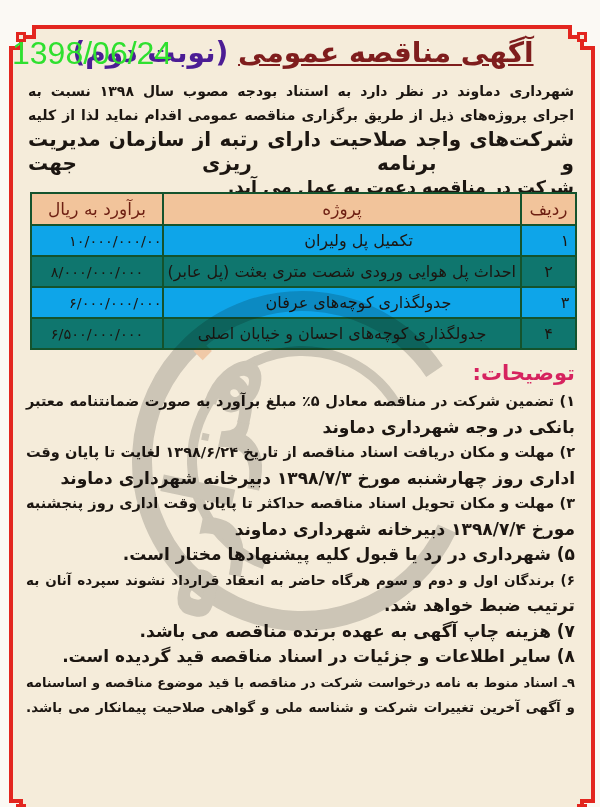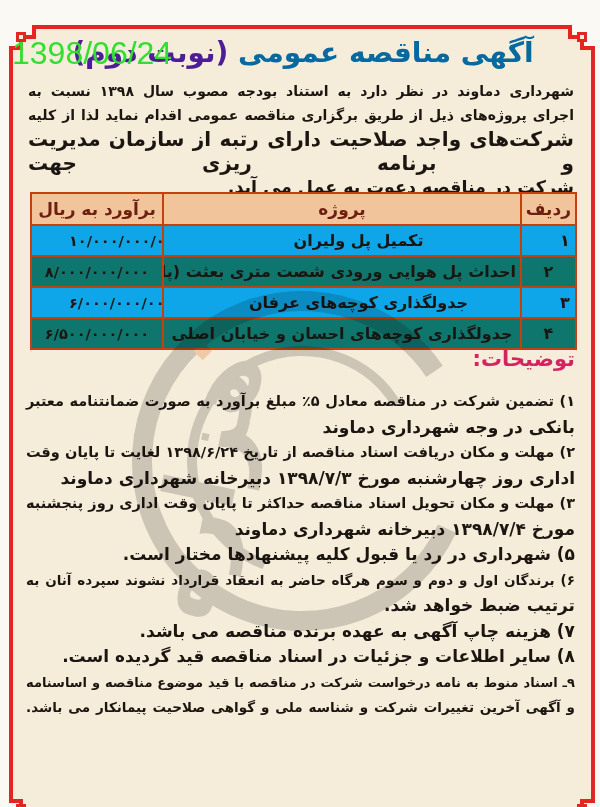--- a/index.html
+++ b/index.html
@@ -3,40 +3,40 @@
 <meta charset="utf-8">
 <style>
   html,body{margin:0;padding:0;background:#fbf9f4;}
   .page{position:relative;width:600px;height:807px;overflow:hidden;background:#fbf9f4;
         font-family:"DejaVu Sans",sans-serif;color:#1c1611;margin-top:21px;}
   .frame{position:absolute;left:0;top:0;width:600px;height:807px;z-index:0;}
   .stamp{position:absolute;left:12px;top:14px;z-index:6;font-family:"Liberation Sans",sans-serif;
          font-size:32px;line-height:36px;color:#2fe02f;white-space:nowrap;}
   .title{position:absolute;left:0;top:12px;width:606px;z-index:2;text-align:center;direction:rtl;
          font-weight:bold;font-size:28px;line-height:40px;white-space:nowrap;}
-  .title .main{color:#0369a1;}
+  .title .main{color:#7f1d1d;text-decoration:underline;}
   .title .ed{color:#4c1d95;}
   .intro{position:absolute;top:58px;left:28px;width:546px;z-index:2;direction:rtl;
          font-weight:bold;font-size:17.5px;}
   .intro .ln{line-height:24px;}
   .ln{direction:rtl;}
   .jl{text-align:justify;text-align-last:justify;}
   .rl{text-align:right;text-align-last:right;}
   .tbl{position:absolute;top:171px;left:30px;width:545px;z-index:2;border-collapse:collapse;
        direction:rtl;table-layout:fixed;}
-  .tbl th,.tbl td{border:2px solid #c2410c;padding:0 4px;text-align:center;font-weight:bold;
+  .tbl th,.tbl td{border:2px solid #14532d;padding:0 4px;text-align:center;font-weight:normal;
        white-space:nowrap;overflow:hidden;}
   .tbl tr{height:31px;}
   .tbl tr.hd{height:32px;}
   .tbl th{background:#f2c49b;color:#6d1f12;font-size:17px;}
   .tbl td{font-size:16px;}
   .tbl tr.w td{background:#0ea5e9;padding-left:37px;}
   .tbl tr.y td{background:#0f766e;}
   .tbl td.amt{direction:ltr;font-size:14.5px;letter-spacing:0.5px;}
-  .notes-heading{position:absolute;top:324px;right:25px;z-index:2;direction:rtl;font-weight:bold;
+  .notes-heading{position:absolute;top:338px;right:25px;z-index:2;direction:rtl;font-weight:bold;
        font-size:21px;line-height:28px;color:#d6235f;}
   .notes{position:absolute;top:368px;left:26px;width:549px;z-index:2;font-weight:bold;font-size:17px;}
   .notes .ln{line-height:25.5px;}
   .signature{position:absolute;top:749px;left:58px;z-index:2;direction:rtl;font-weight:bold;
        font-style:italic;font-size:23px;line-height:32px;color:#1d82d3;white-space:nowrap;}
   .wm{position:absolute;left:0;top:0;width:600px;height:807px;z-index:4;opacity:0.33;
       mix-blend-mode:multiply;pointer-events:none;}
 </style>
 </head>
 <body>

